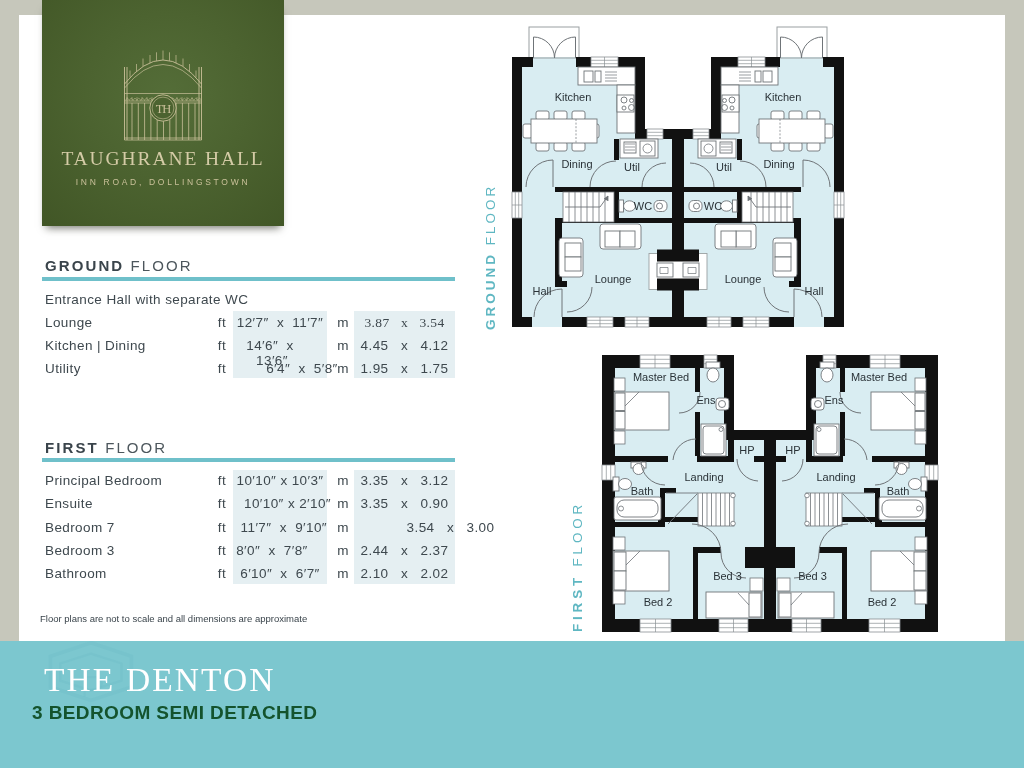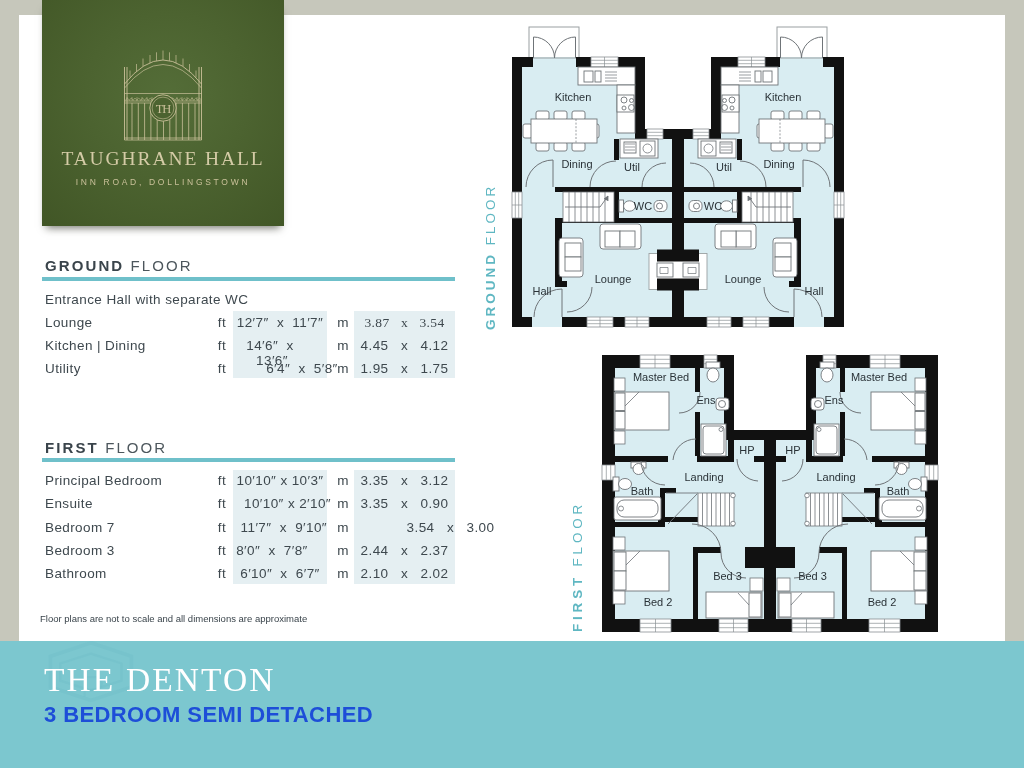--- a/index.html
+++ b/index.html
@@ -131,21 +131,21 @@
 <div class="abs" style="left:0;top:641px;width:1024px;height:127px;background:#7cc7cf;"></div>
 
 <svg class="abs" style="left:45px;top:641px;" width="99" height="90" viewBox="0 0 110 100">
   <path d="M51 2 L96 17 L96 51 L51 66 L6 51 L6 17 Z" fill="none" stroke="#6fbec7" stroke-width="4" opacity="0.42"></path>
   <path d="M51 14 L85 25 L85 44 L51 55 L17 44 L17 25 Z" fill="none" stroke="#6fbec7" stroke-width="2.5" opacity="0.38"></path>
   <path d="M44 62 V40 h12 a7 7 0 0 1 0 14 h-6" fill="none" stroke="#6fbec7" stroke-width="2.5" opacity="0.38"></path>
 </svg>
 
 <div class="abs" style="left:44px;top:661px;font-family:'Liberation Serif',serif;font-size:33.5px;color:#ffffff;letter-spacing:2.1px;">THE DENTON</div>
 
-<div class="abs" style="left:44px;top:702px;font-size:22px;font-weight:700;color:#1d4ed8;letter-spacing:0.4px;">3 BEDROOM SEMI DETACHED</div>
+<div class="abs" style="left:32px;top:702px;font-size:19px;font-weight:700;color:#14532d;letter-spacing:0.4px;">3 BEDROOM SEMI DETACHED</div>
 
 <svg class="abs" style="left:470px;top:20px;" width="410" height="320" viewBox="470 20 410 320">
   <defs>
     <g id="gunit">
 
       <path d="M512,57 L645,57 L645,139 L678,139 L678,327 L512,327 Z" fill="#d9edf2"></path>
 
       <rect x="529" y="27" width="50" height="31" fill="none" stroke="#9aa0a2" stroke-width="1"></rect>
 
       <path d="M533.5,37 A21,21 0 0 1 554.5,58 M575.5,37 A21,21 0 0 0 554.5,58 M533.5,37 V58 M575.5,37 V58" fill="none" stroke="#6f7478" stroke-width="1"></path>

